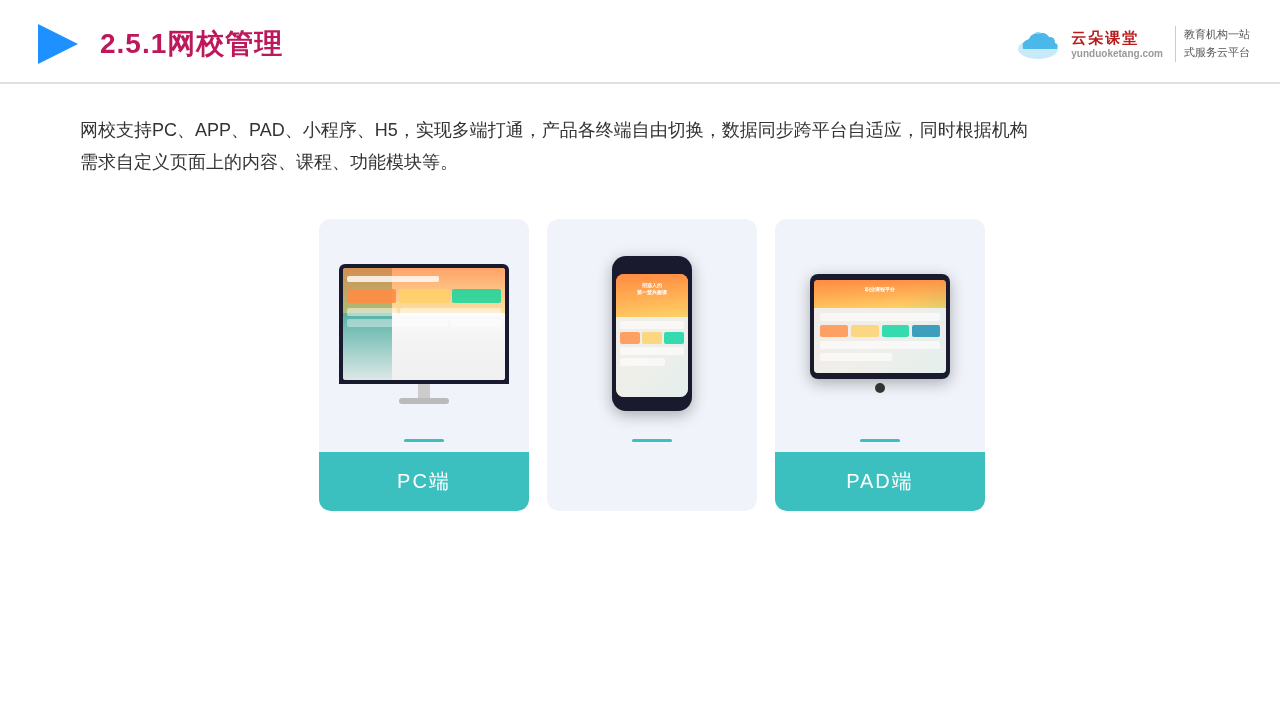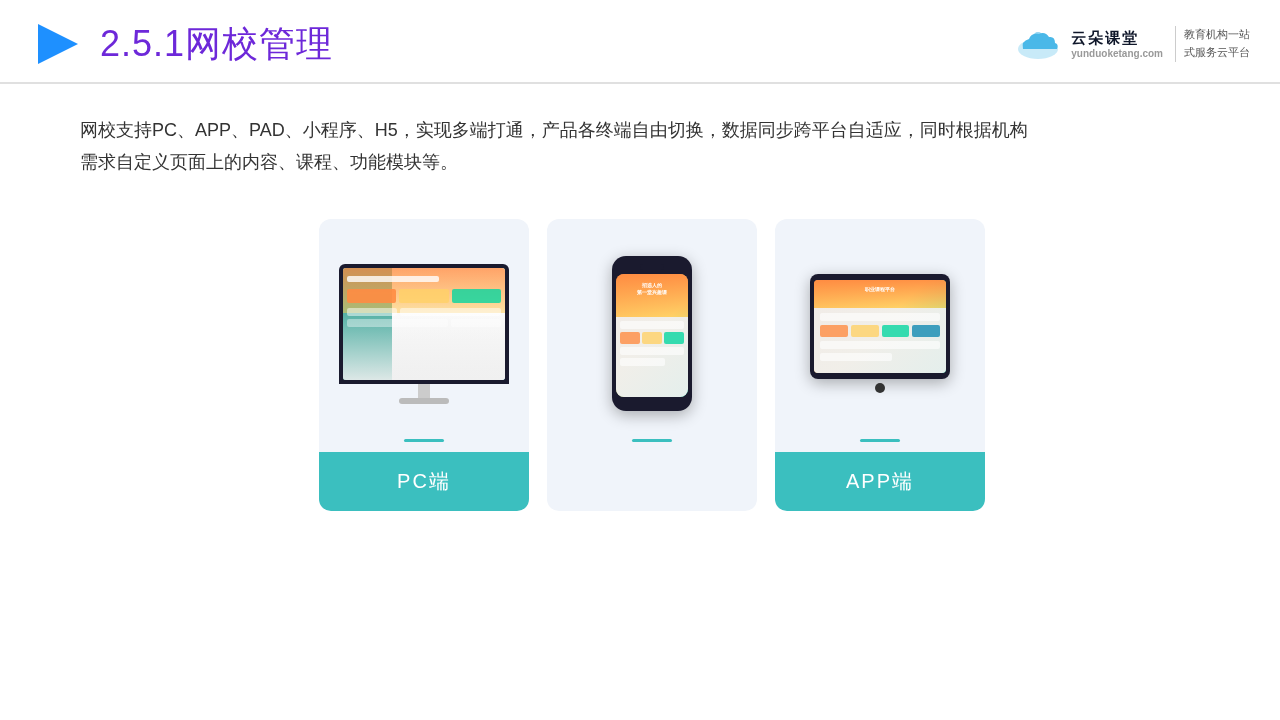--- a/index.html
+++ b/index.html
@@ -23,23 +23,23 @@
     .header-left {
       display: flex;
       align-items: center;
       gap: 18px;
     }
     .logo-icon {
       width: 52px;
       height: 52px;
     }
     .page-title {
-      font-size: 36px;
-      font-weight: normal;
-      color: #6d28d9;
+      font-size: 28px;
+      font-weight: bold;
+      color: #be185d;
       letter-spacing: 1px;
     }
     .header-right {
       display: flex;
       align-items: center;
       gap: 8px;
     }
 
     
     .description {
@@ -274,21 +274,21 @@
     <span class="page-title">2.5.1网校管理</span>
   </div>
   <div class="header-right">
 
     <svg width="50" height="35" viewBox="0 0 50 35">
       <ellipse cx="25" cy="22" rx="20" ry="10" fill="#4ab8e8" opacity="0.3"></ellipse>
       <path d="M10 22 Q8 14 16 12 Q18 6 26 7 Q32 4 36 10 Q42 9 42 16 Q46 17 44 22 Z" fill="#4ab8e8"></path>
       <circle cx="25" cy="10" r="5" fill="#4ab8e8" opacity="0.6"></circle>
     </svg>
     <div style="display:flex;flex-direction:column;align-items:flex-start;">
-      <span style="font-size:15px;color:#0f172a;font-weight:bold;letter-spacing:2px;">云朵课堂</span>
+      <span style="font-size:15px;color:#b91c1c;font-weight:bold;letter-spacing:2px;">云朵课堂</span>
       <span style="font-size:10px;color:#999;font-weight:bold;">yunduoketang.com</span>
     </div>
     <div style="font-size:11px;color:#555;line-height:1.6;border-left:1px solid #ccc;padding-left:8px;margin-left:4px;">
       教育机构一站<br>式服务云平台
     </div>
   </div>
 </div>
 
 <div class="description">
   <p>
@@ -379,18 +379,18 @@
               </div>
               <div class="tablet-row"></div>
               <div class="tablet-row" style="width:60%;"></div>
             </div>
           </div>
         </div>
         <div class="tablet-home-btn"></div>
       </div>
     </div>
     <div class="card-line-top"></div>
-    <div class="card-label">APP端</div>
+    <div class="card-label">PAD端</div>
   </div>
 
 
 
 </div>
 
 </body></html>

